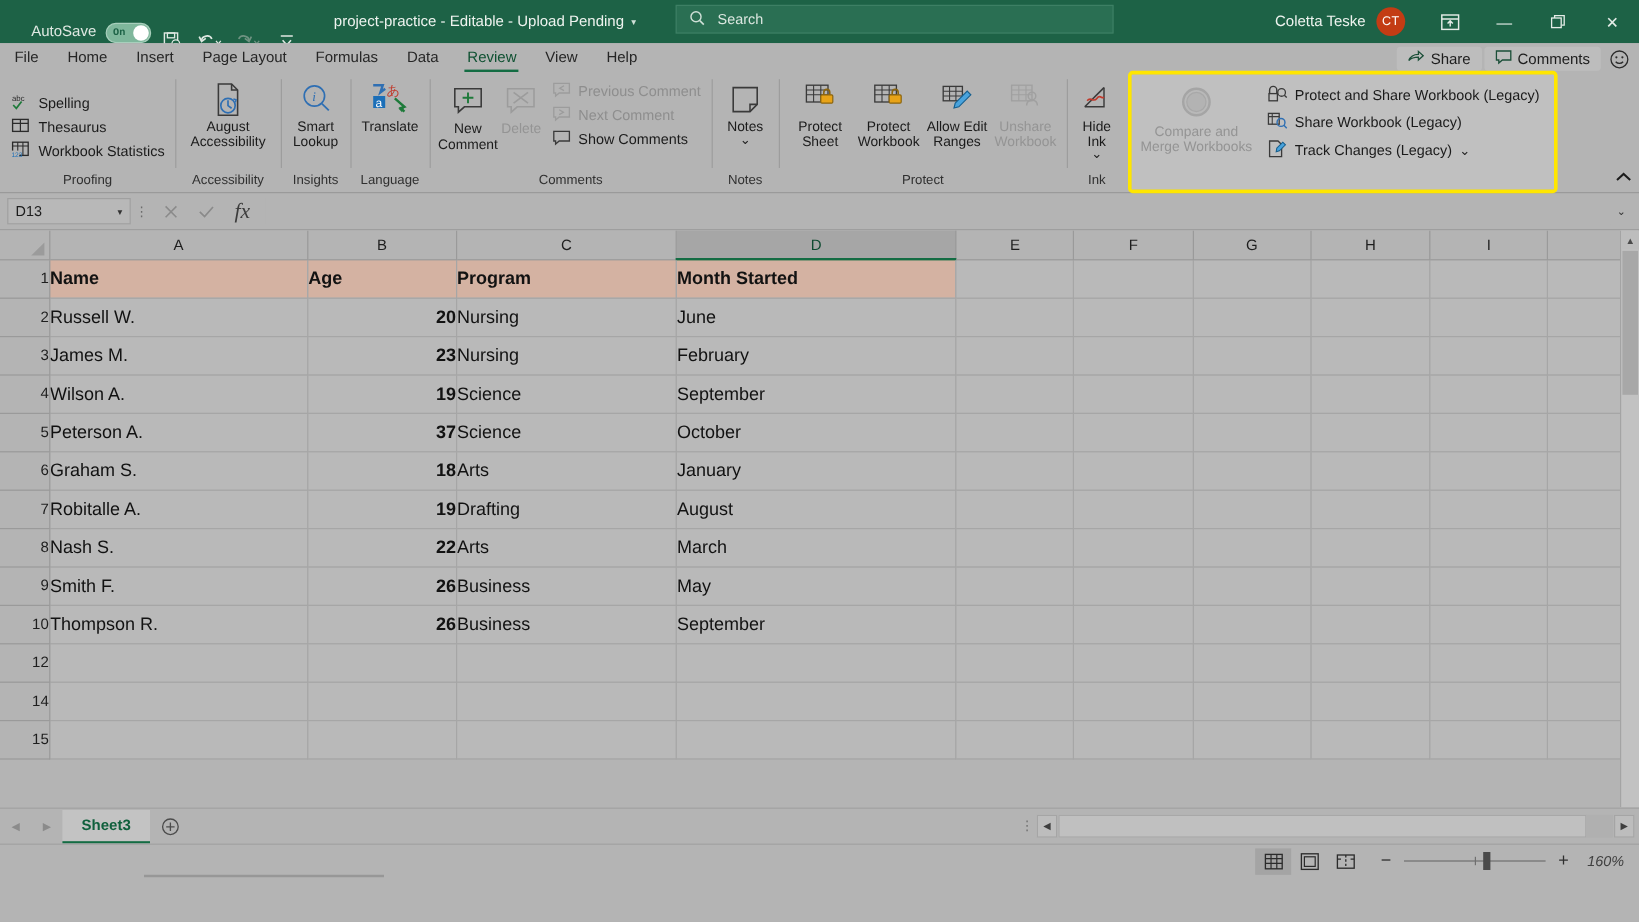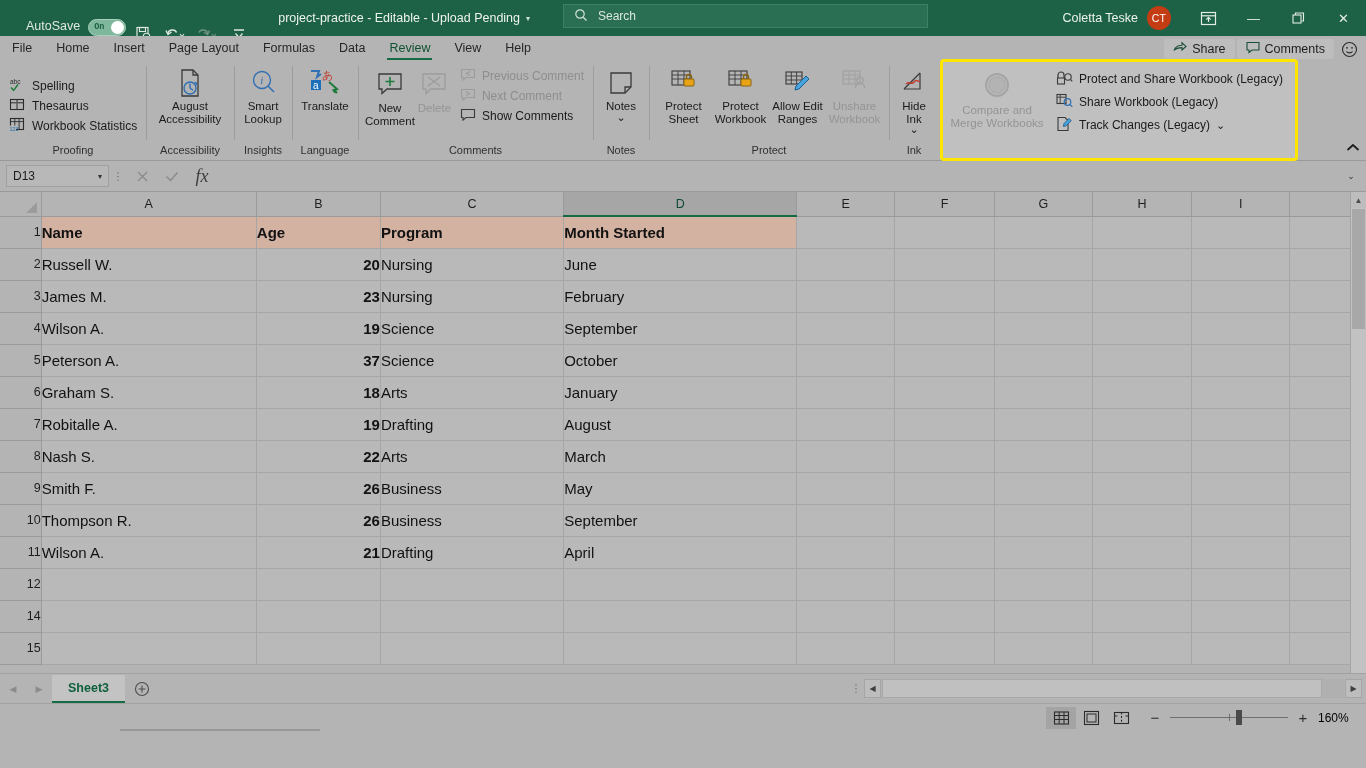--- a/index.html
+++ b/index.html
@@ -261,21 +261,21 @@
     border-top: 1px solid #a2a2a2;
   }
   .status-right { position: absolute; right: 8px; display: flex; align-items: center; gap: 0; }
   .view-btn { width: 30px; height: 22px; display:flex; align-items:center; justify-content:center; color:#2b2b2b; }
   .view-btn.active { background: #a4a4a4; }
   .zoom-ctl { display: flex; align-items: center; gap: 8px; margin-left: 12px; }
   .zoom-sign { font-size: 15px; color: #2e2e2e; width: 14px; text-align:center; }
   .zoom-track { width: 118px; height: 1px; background: #6f6f6f; position: relative; }
   .zoom-mid { position:absolute; left: 50%; top:-3px; width:1px; height:7px; background:#6f6f6f;}
   .zoom-thumb { position: absolute; left: 56%; top: -7px; width: 6px; height: 15px; background: #4a4a4a; }
-  .zoom-pct { font-size: 12px; color: #000000; width: 40px; text-align: left; }
+  .zoom-pct { font-size: 12px; color: #404040; width: 40px; text-align: center; font-style: italic; }
   .underline-strip { position:absolute; left: 120px; bottom: 0; width: 200px; height: 2px; background: #7a7a7a; opacity:.5;}
 </style>
 </head>
 <body>
 
 <div class="titlebar">
   <div class="qat">
     <span class="autosave-label">AutoSave</span>
     <span class="toggle">
       <span class="on-txt">On</span>
@@ -839,33 +839,20 @@
         <td class="cell">Business</td>
         <td class="cell">September</td>
         <td class="cell"></td>
         <td class="cell"></td>
         <td class="cell"></td>
         <td class="cell"></td>
         <td class="cell"></td>
         <td class="cell"></td>
       </tr>
 
-      <tr>
-        <td class="rowhdr">11</td>
-        <td class="cell">Wilson A.</td>
-        <td class="cell num">21</td>
-        <td class="cell">Drafting</td>
-        <td class="cell">April</td>
-        <td class="cell"></td>
-        <td class="cell"></td>
-        <td class="cell"></td>
-        <td class="cell"></td>
-        <td class="cell"></td>
-        <td class="cell"></td>
-      </tr>
 
       <tr>
         <td class="rowhdr">12</td>
         <td class="cell"></td>
         <td class="cell"></td>
         <td class="cell"></td>
         <td class="cell"></td>
         <td class="cell"></td>
         <td class="cell"></td>
         <td class="cell"></td>

